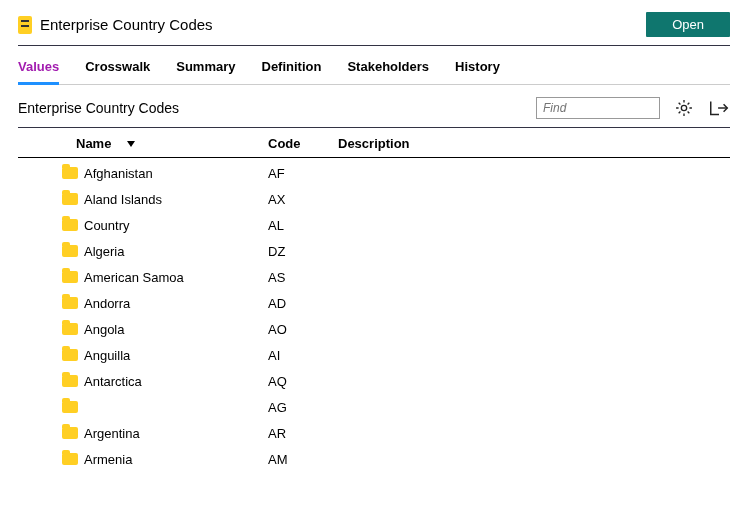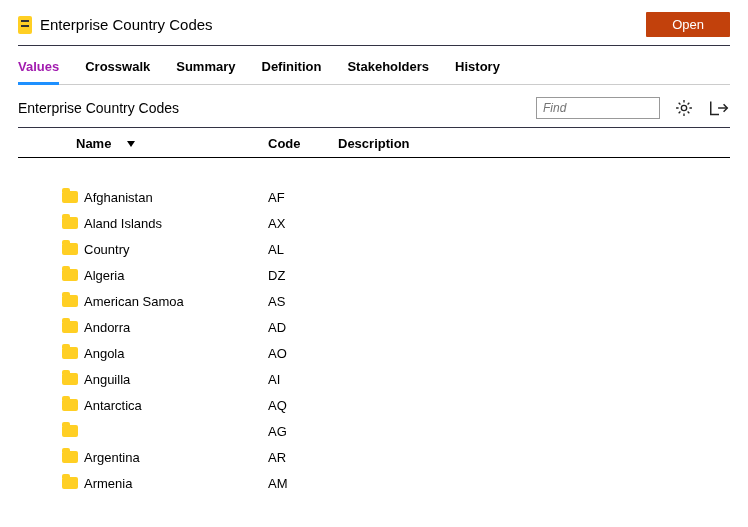--- a/index.html
+++ b/index.html
@@ -39,21 +39,21 @@
     border-radius: 2px;
     position: relative;
   }
   .app-icon::before, .app-icon::after {
     content: ""; position: absolute; left: 3px; right: 3px; height: 2px; background: #333;
   }
   .app-icon::before { top: 4px; }
   .app-icon::after  { top: 9px; }
   .hdr-title { font-size: 15px; }
   .open-btn {
-    background: #c2410c;
+    background: #0f766e;
     color: #fff;
     border: none;
     padding: 5px 26px;
     font-size: 13px;
     border-radius: 1px;
     cursor: pointer;
   }
   
   .tabs {
     display: flex;
@@ -107,21 +107,20 @@
     font-size: 13px;
   }
   .grid-header .sortcol { display:flex; align-items:center; gap:16px; padding-left:18px;}
   .sort-caret {
     width:0;height:0;border-left:4px solid transparent;border-right:4px solid transparent;border-top:6px solid #000;
   }
   .scroll-area {
     flex: 1 1 auto;
     overflow-y: scroll;
     padding-top: 2px;
-    margin-top: 24px;
   }
   .row {
     display: grid;
     grid-template-columns: 40px 210px 70px 1fr;
     align-items: center;
     height: 26px;
     font-size: 13px;
   }
   .row .cell-name { display:flex; align-items:center; gap:6px; padding-left:4px;}
   .folder {

